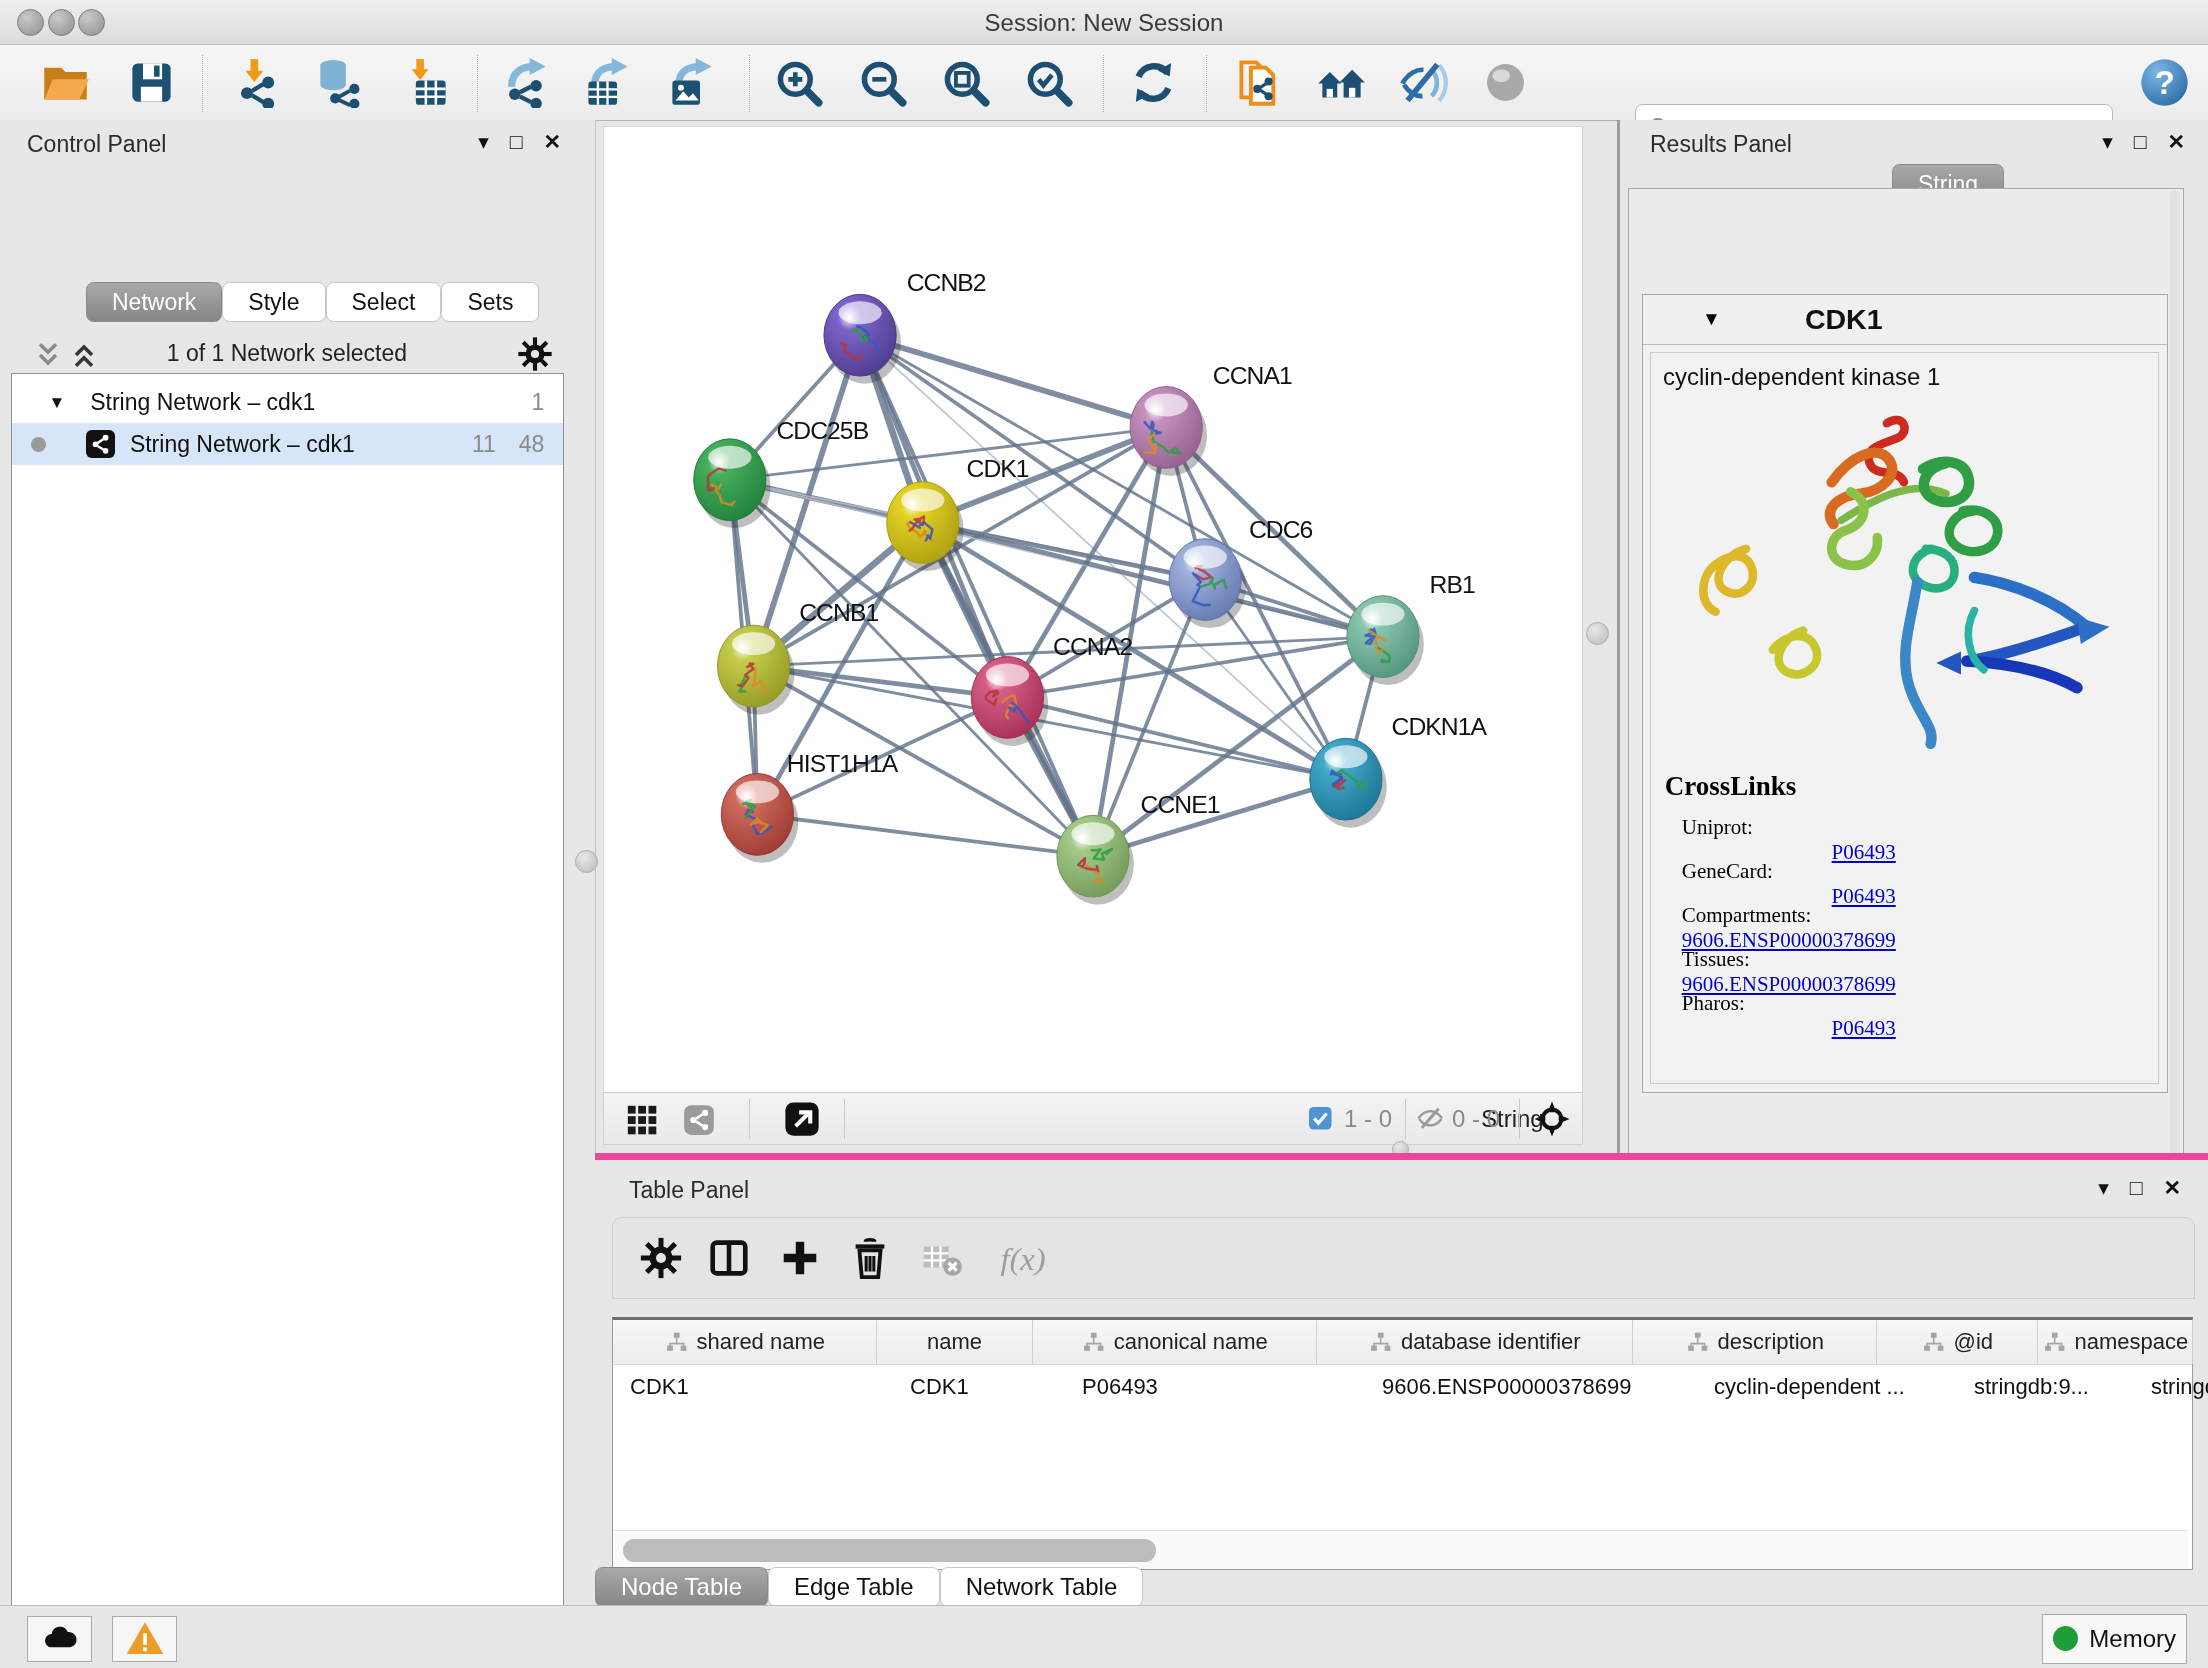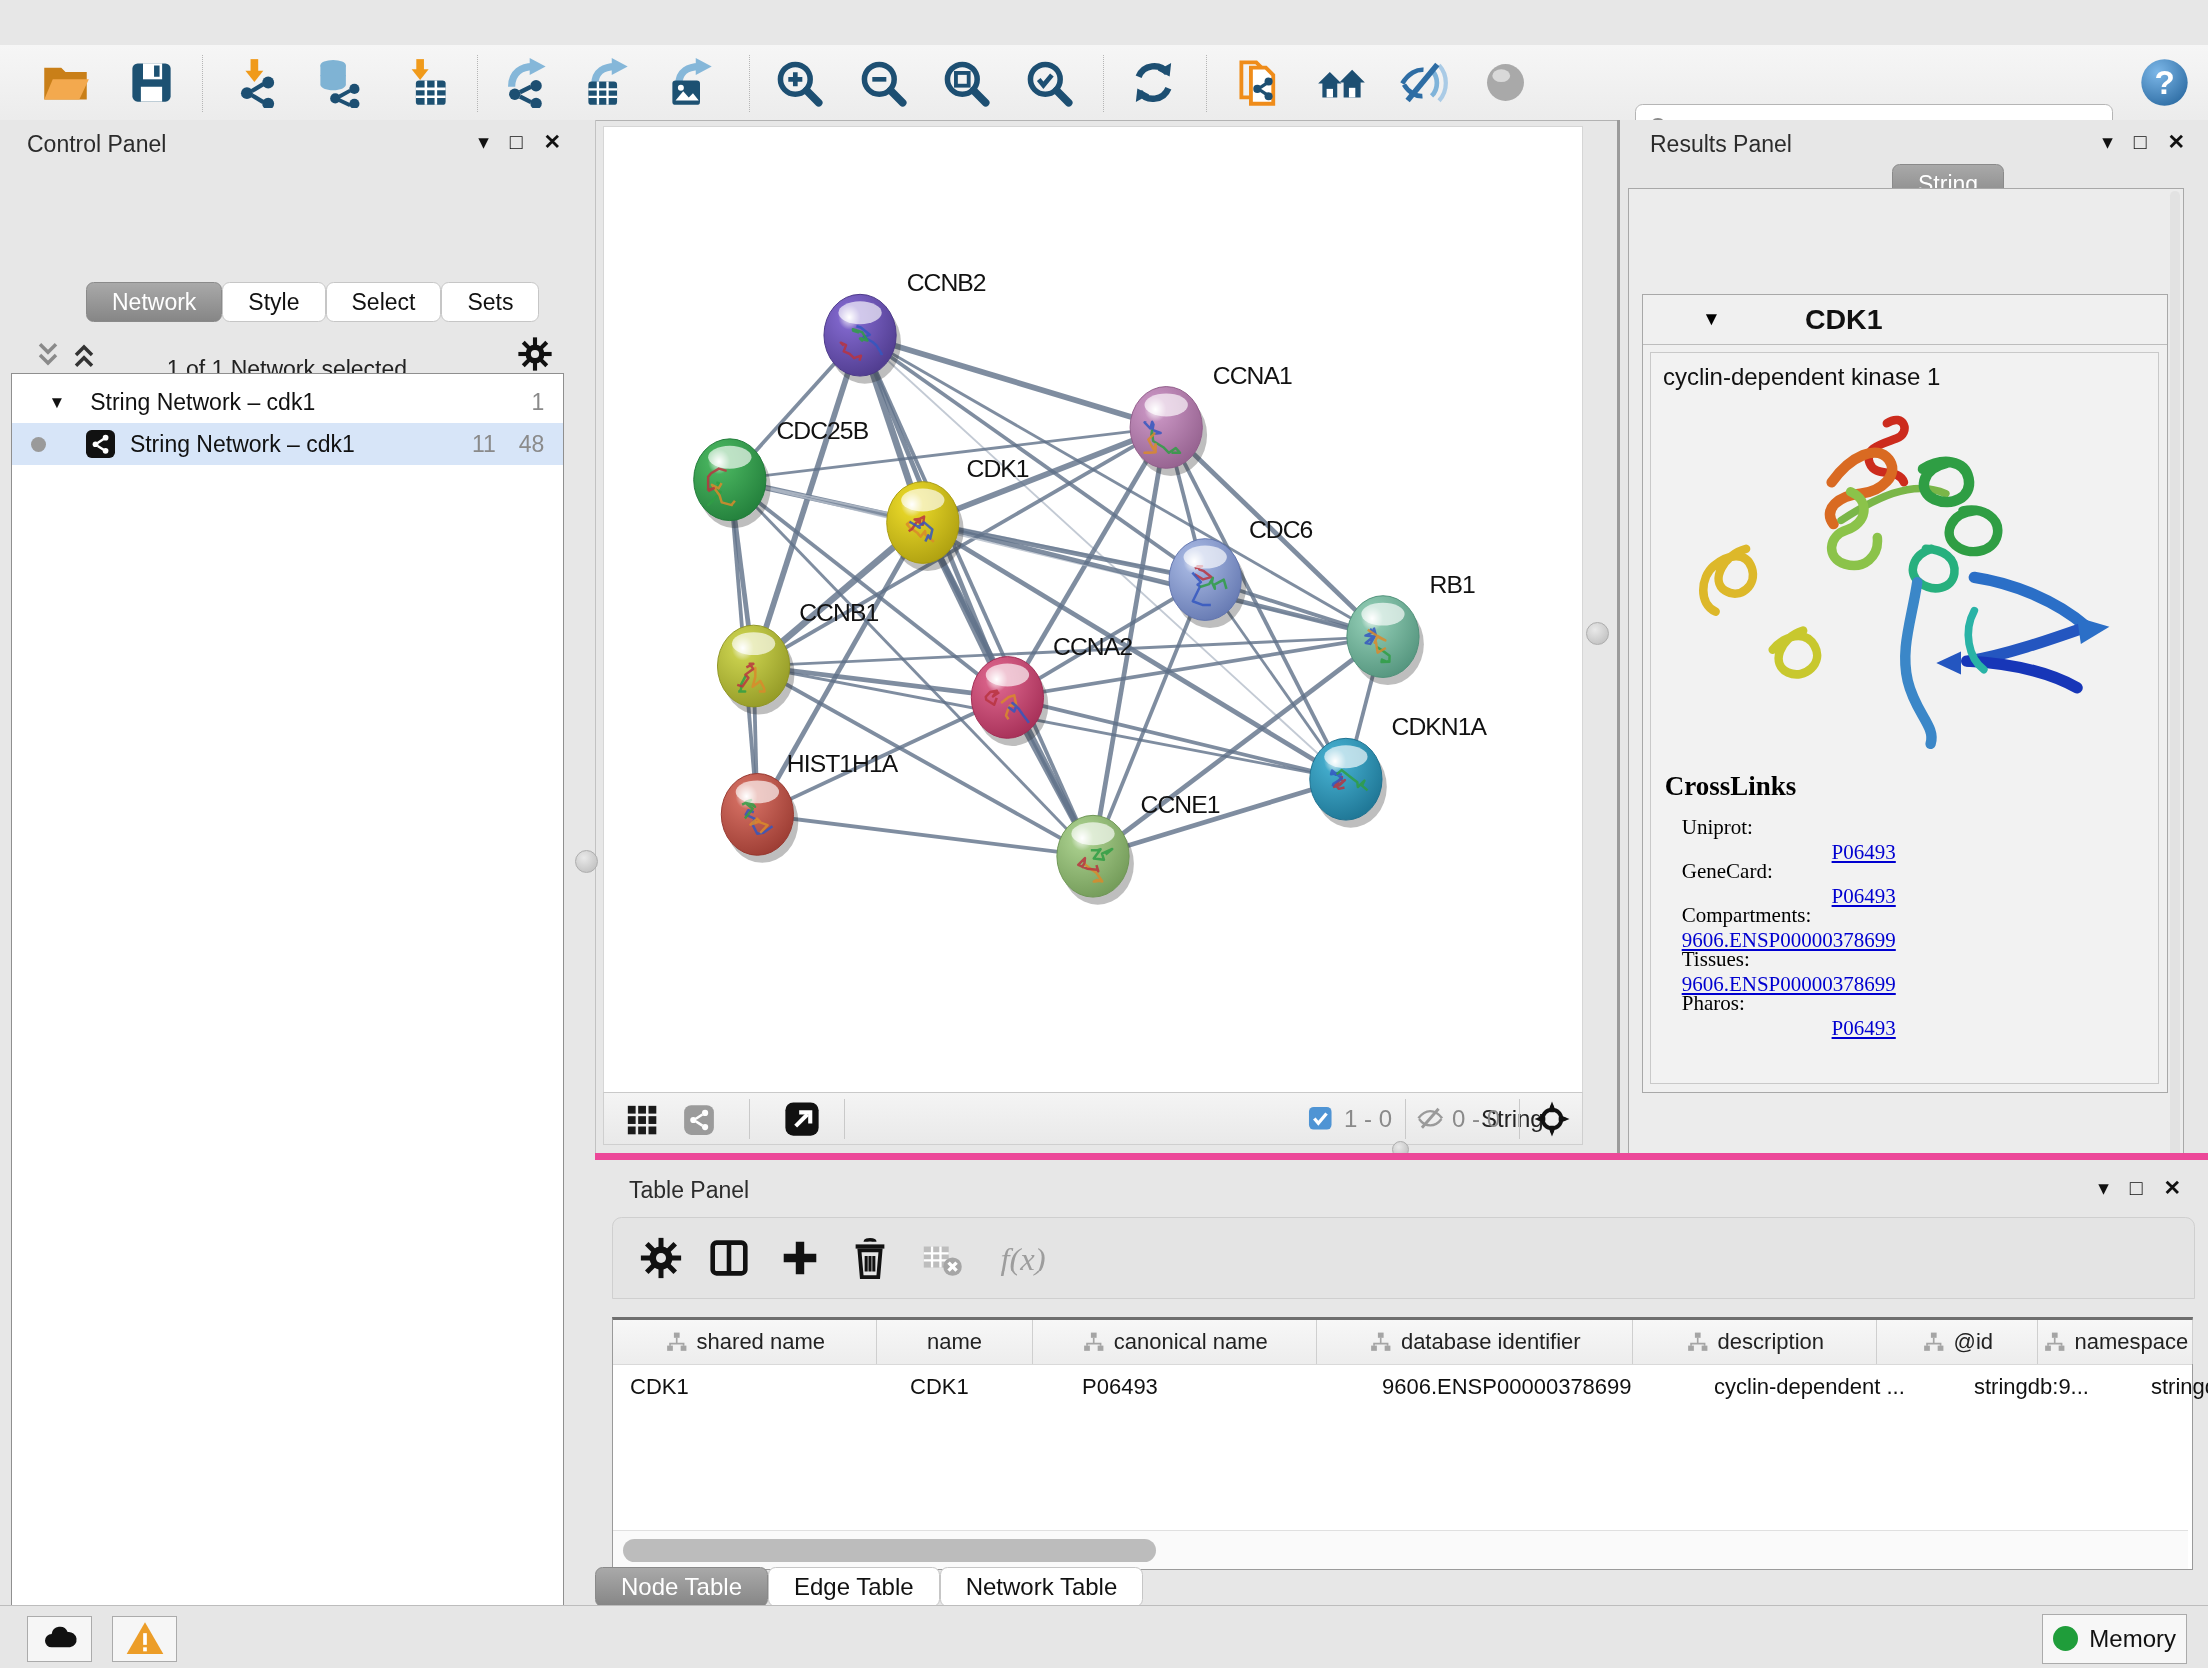--- a/index.html
+++ b/index.html
@@ -30,21 +30,21 @@
     background:#fff;border:1px solid #c6c6c6;color:#111;font-size:23px;
     border-radius:7.6px;}
   .tab.active{background:linear-gradient(#a9a9a9,#868686);color:#fff;border-color:#8a8a8a;}
   
   #control-panel{position:absolute;left:0;top:120px;width:595px;height:1486px;
     background:#e7e7e7;border-right:1px solid #c2c2c2;}
   #cp-tabs{position:absolute;left:86px;top:162px;}
   #cp-box{position:absolute;left:11.4px;top:253px;width:551px;height:1318px;
     background:#fff;border:1.9px solid #8f8f8f;}
   #cp-summary{position:absolute;left:11.4px;top:217px;width:551px;height:32px;
-    font-size:23px;color:#222;text-align:center;line-height:32px;margin-top:16px;}
+    font-size:23px;color:#222;text-align:center;line-height:32px;}
   .tree-row{position:absolute;left:0;width:100%;height:42px;font-size:23px;color:#111;
     display:flex;align-items:center;}
   .tree-num{color:#8a8a8a;}
   .sel{background:#d7e5f8;}
   .share-badge{display:inline-block;width:28.5px;height:28.5px;border-radius:5.7px;background:#111;}
   
   #canvas{position:absolute;left:603px;top:126px;width:978px;height:965px;background:#fff;
     border:1px solid #d6d6d6;}
   #net-toolbar{position:absolute;left:603px;top:1092px;width:978px;height:51px;
     background:linear-gradient(#f4f4f4,#e9e9e9);border:1px solid #cfcfcf;border-top:1px solid #c9c9c9;}
@@ -103,20 +103,26 @@
     border:1.9px solid #ababab;display:flex;align-items:center;justify-content:center;gap:11.4px;
     font-size:24px;color:#111;}
   #mem-dot{width:25px;height:25px;border-radius:50%;background:#1f9d3a;}
   svg{display:block;}
 </style>
 </head>
 <body>
 
 <div id="app">
 
+  <div id="titlebar">
+    <div class="tl-dot" style="left:17px"></div>
+    <div class="tl-dot" style="left:48px"></div>
+    <div class="tl-dot" style="left:78px"></div>
+    <div id="win-title">Session: New Session</div>
+  </div>
 
   <div id="toolbar">
     <div class="tb-icon" style="left:40px">
       <svg viewBox="0 0 24 24" width="51" height="51">
           <path d="M2 5h8l2 2h10v13H2z" fill="#c97f18"></path>
           <path d="M2 20l4-9.5h17L18.5 20z" fill="#f3a94e"></path>
         </svg>
       </div>
     <div class="tb-icon" style="left:126px">
       <svg viewBox="0 0 24 24" width="51" height="51">

